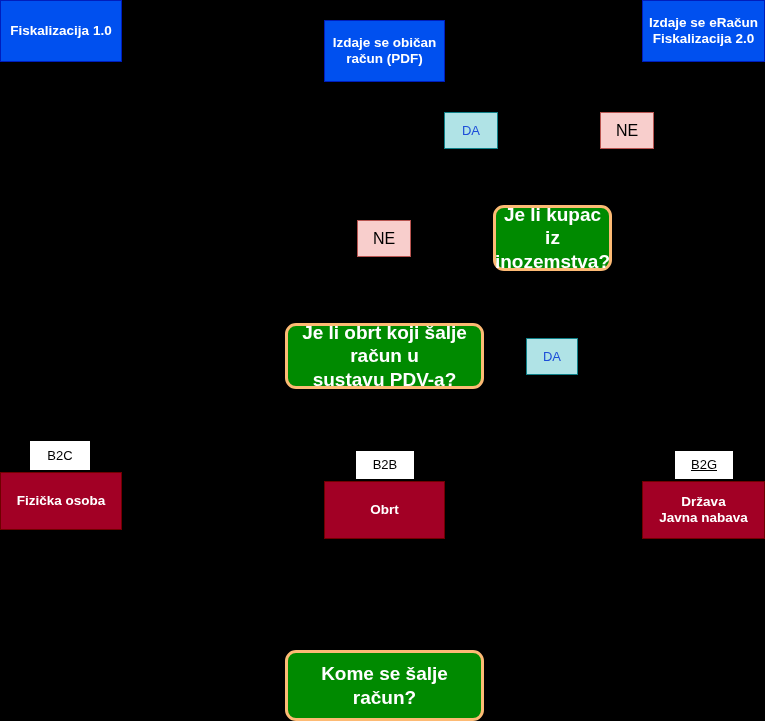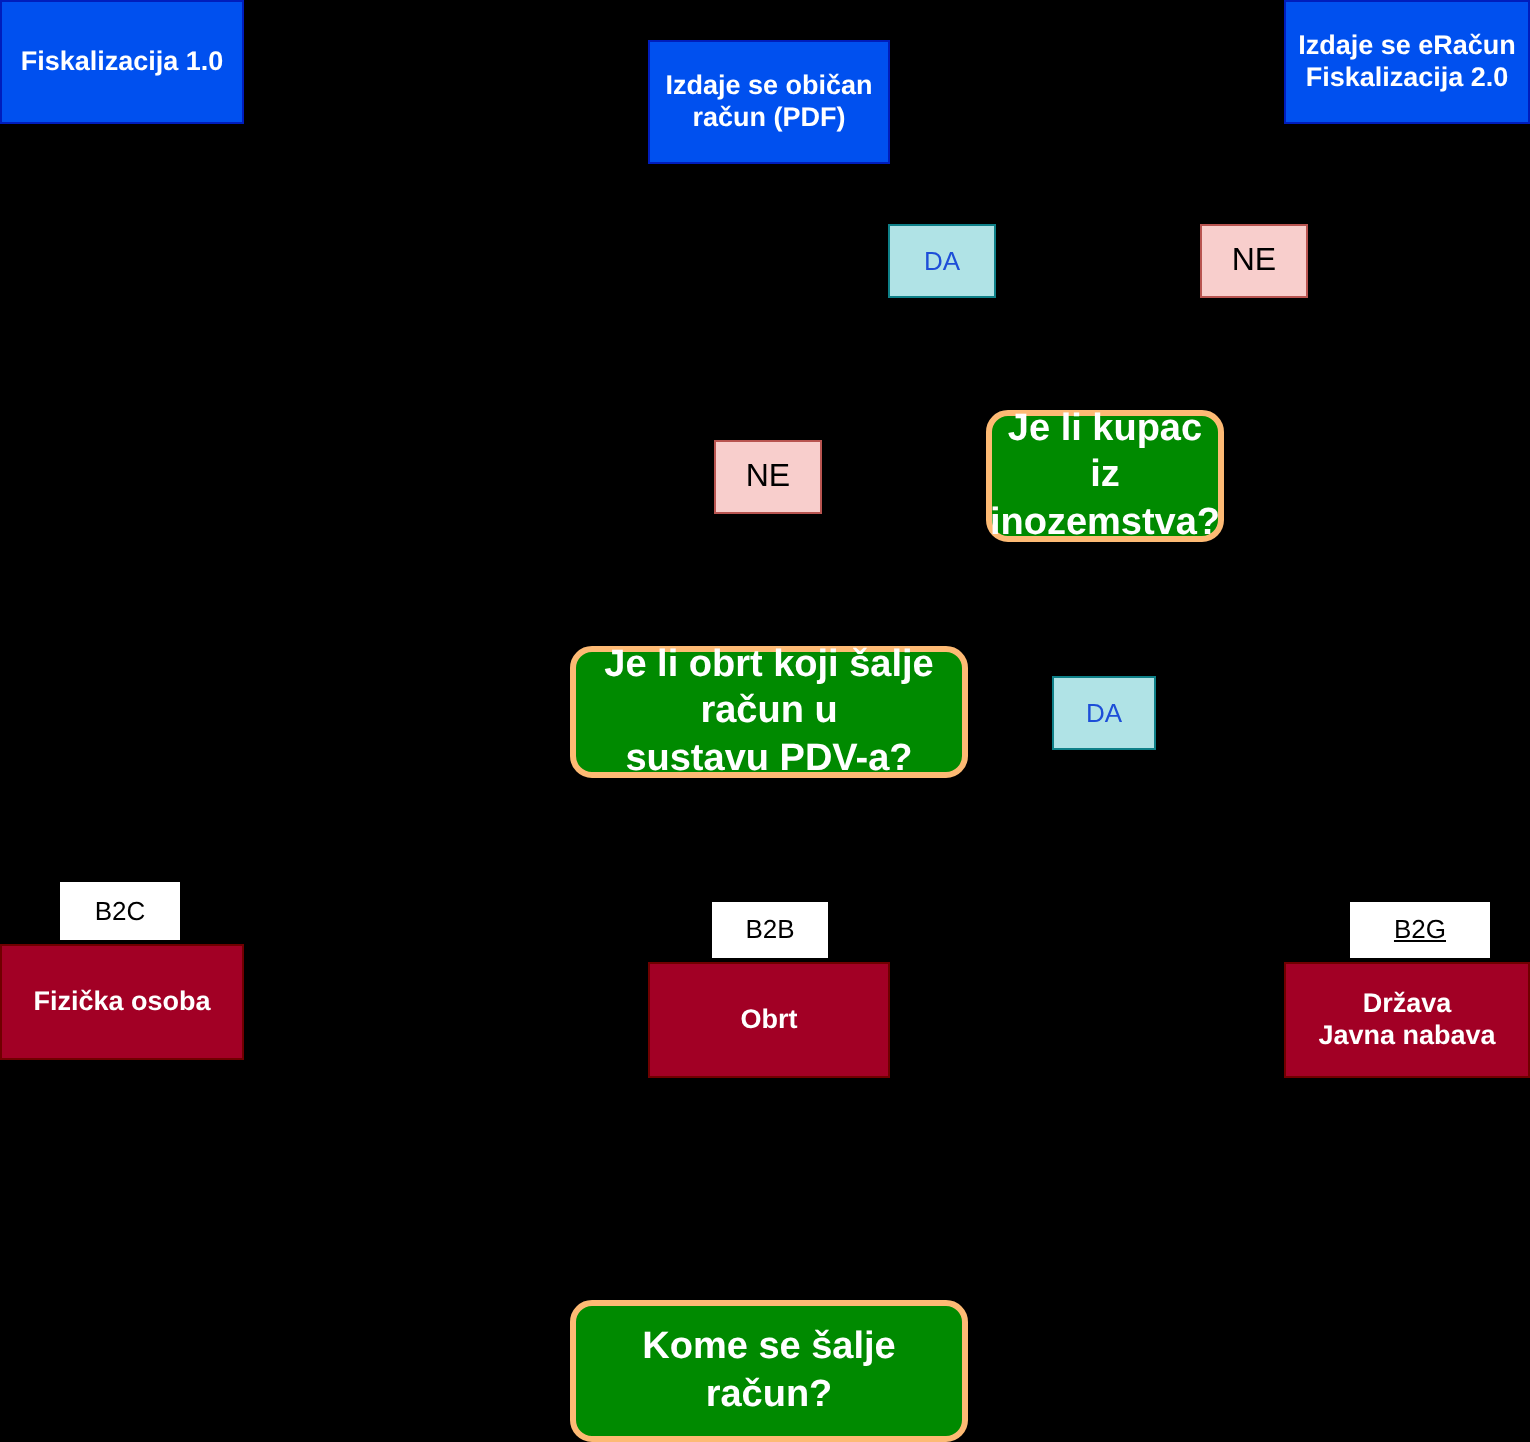--- a/index.html
+++ b/index.html
@@ -140,21 +140,21 @@
   </div>
 
   <div class="node tag-plain" style="left:30px; top:441px; width:60px; height:29px;">
     <span>B2C</span>
   </div>
 
   <div class="node tag-plain" style="left:356px; top:451px; width:58px; height:28px;">
     <span>B2B</span>
   </div>
 
-  <div class="node tag-plain" style="left:675px; top:451px; width:70px; height:28px;text-decoration:underline;">
+  <div class="node tag-plain" style="left:675px; top:451px; width:58px; height:28px;text-decoration:underline;">
     <span>B2G</span>
   </div>
 
   <div class="node red" style="left:0px; top:472px; width:122px; height:58px;">
     <span>Fizička osoba</span>
   </div>
 
   <div class="node red" style="left:324px; top:481px; width:121px; height:58px;text-align:right;">
     <span>Obrt</span>
   </div>

